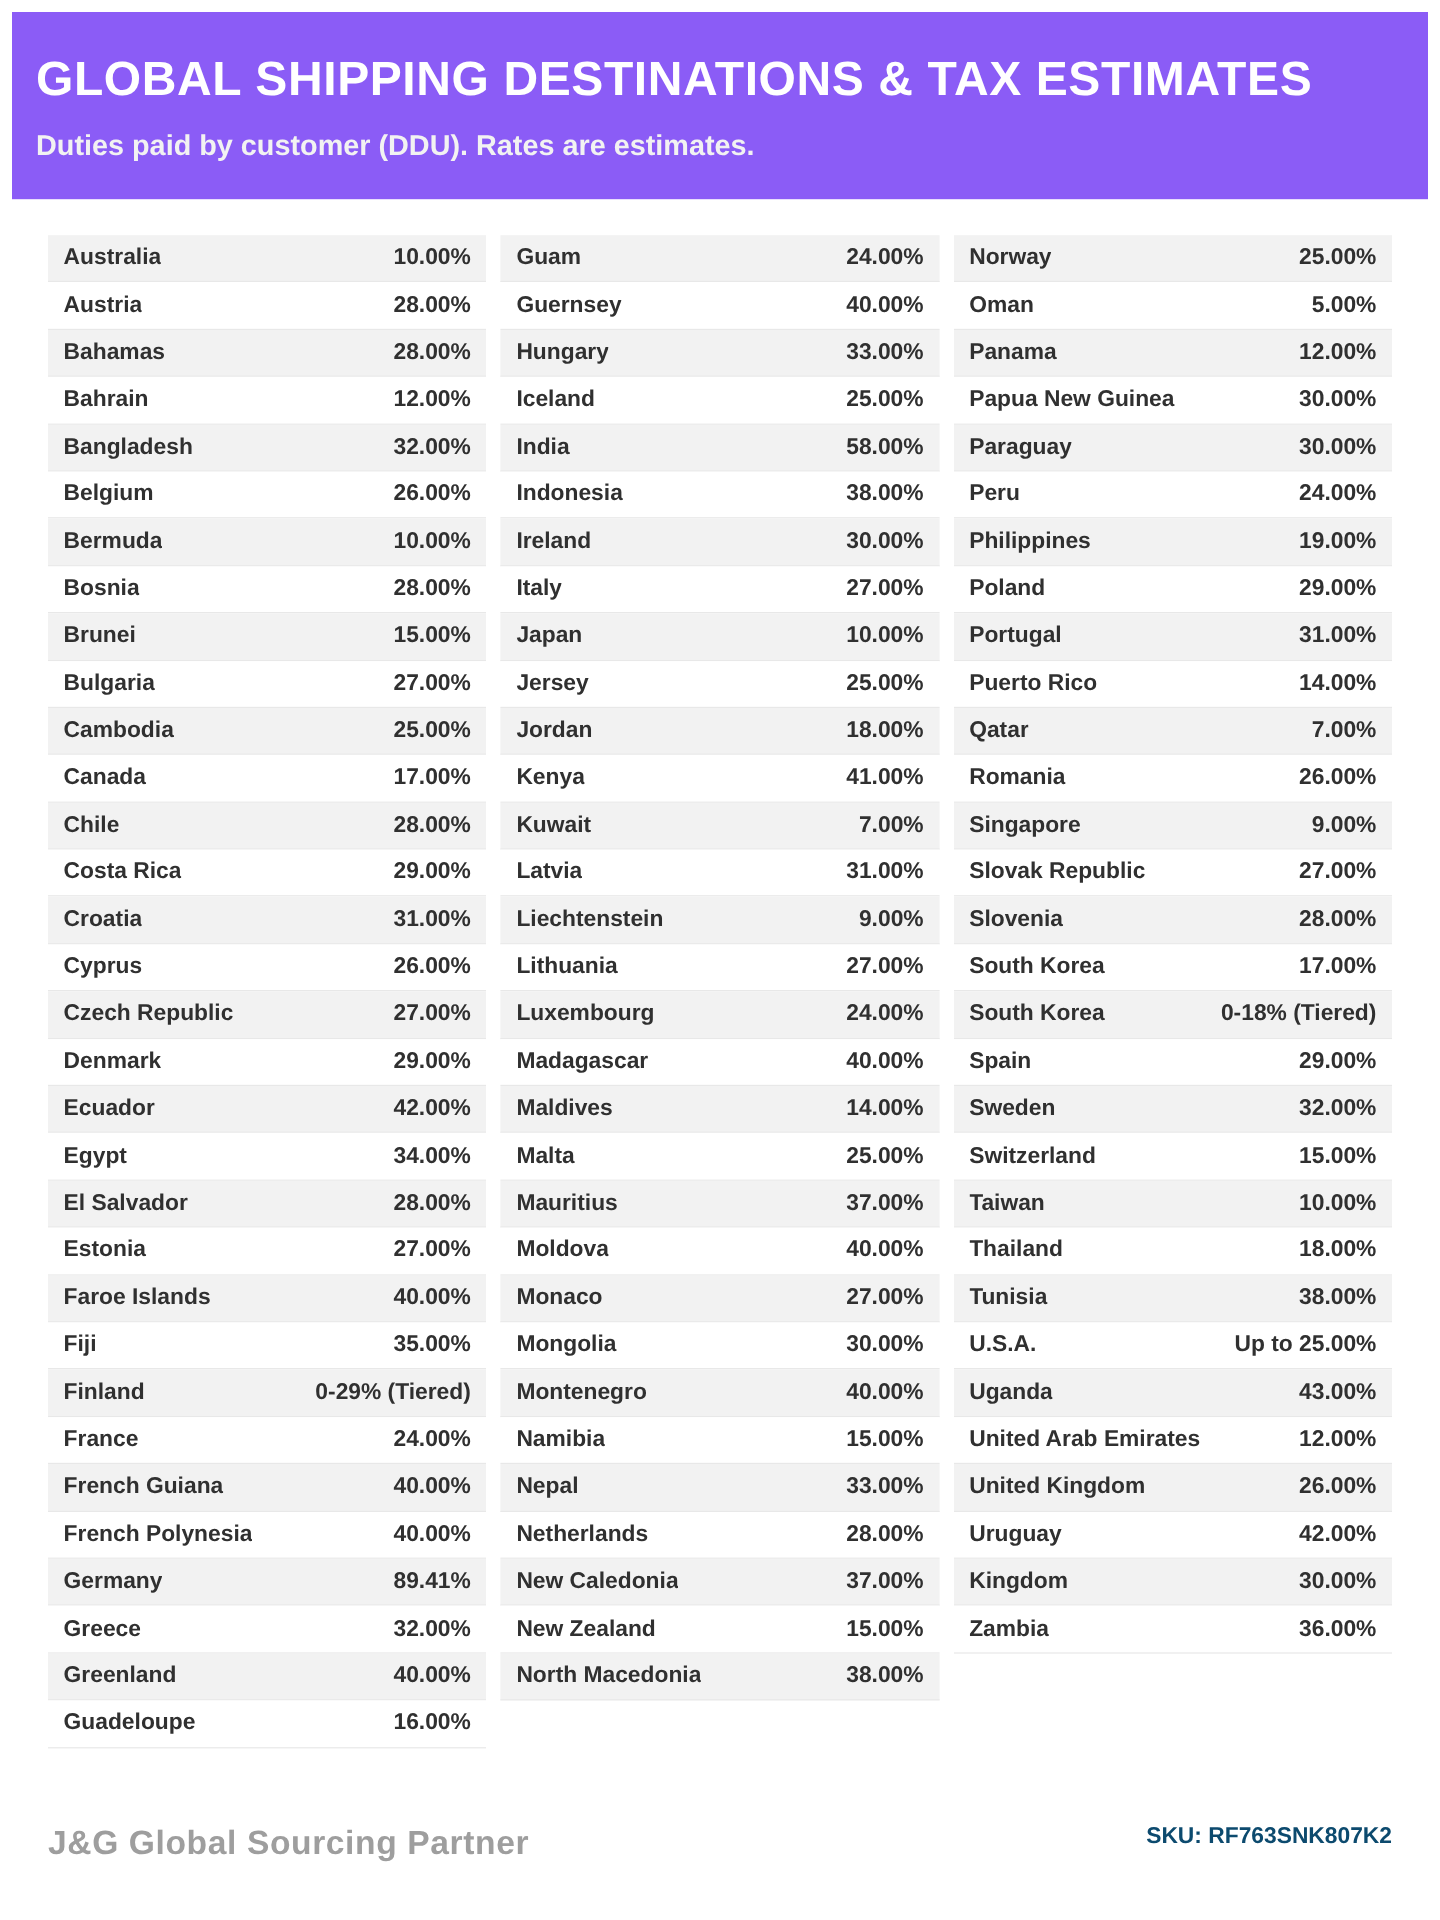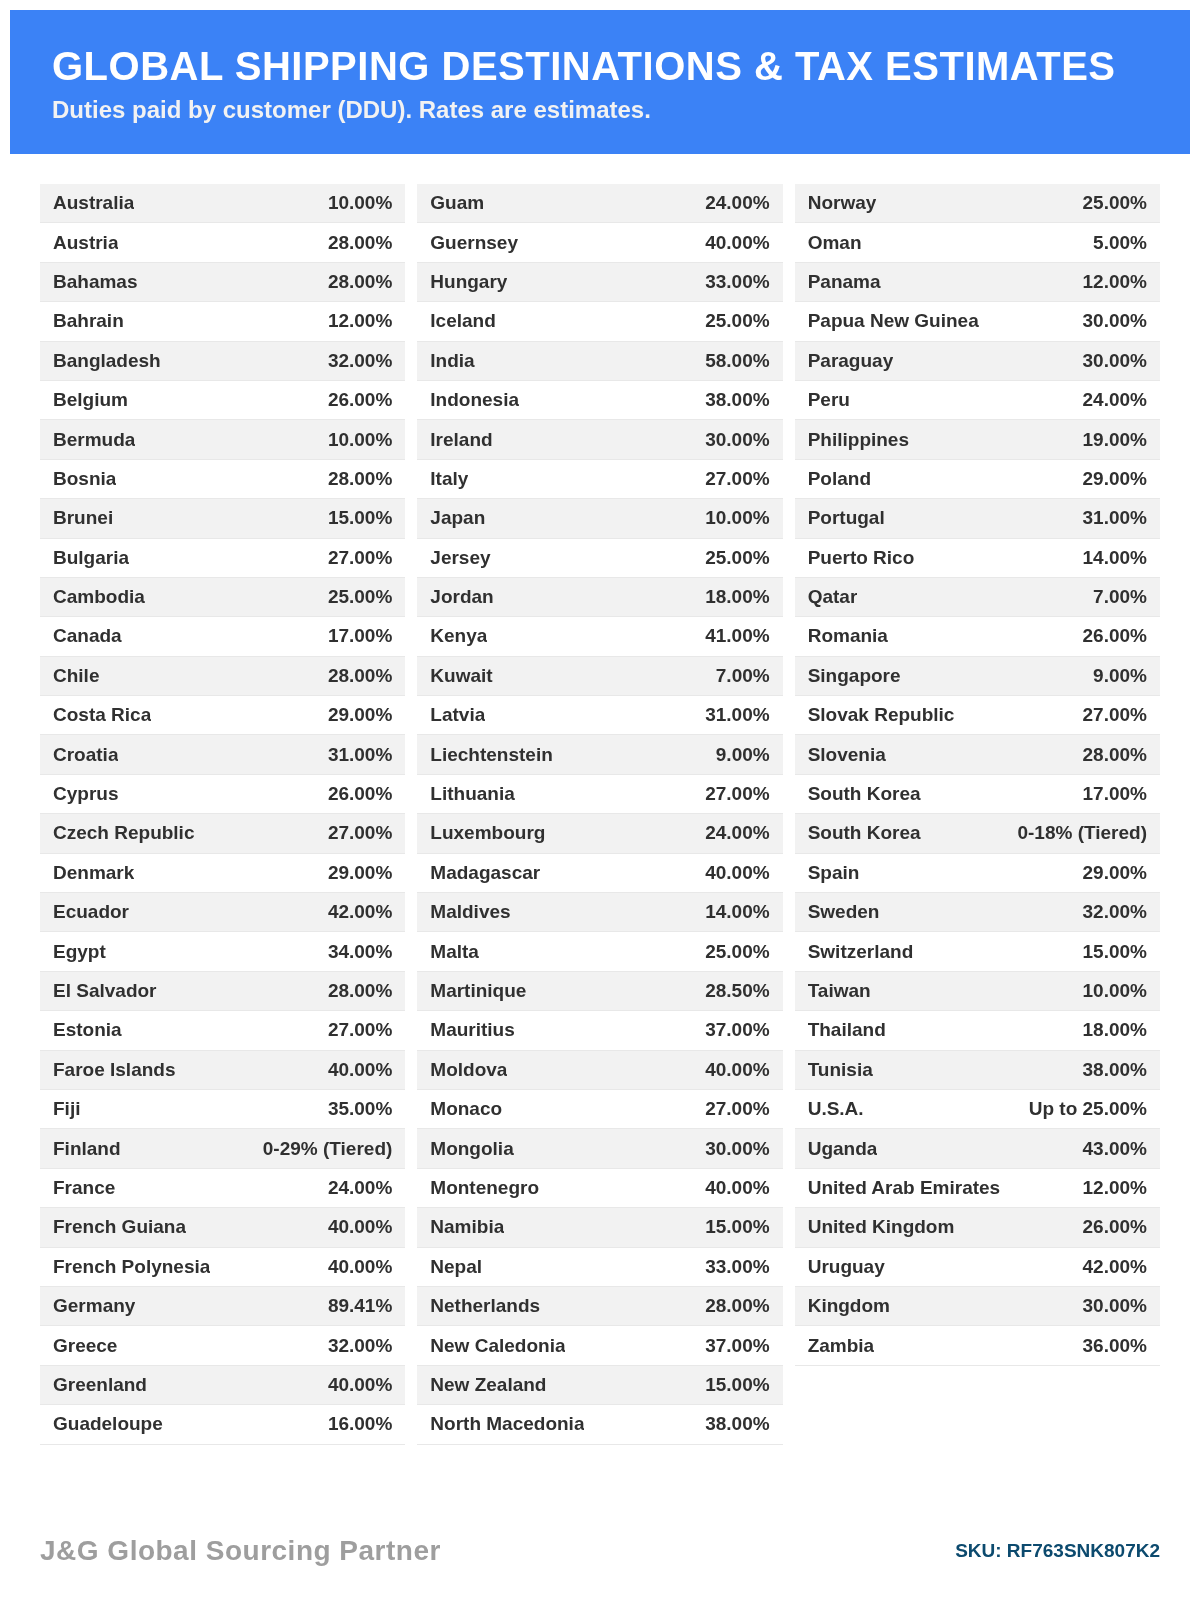--- a/index.html
+++ b/index.html
@@ -5,36 +5,36 @@
   * { box-sizing: border-box; margin: 0; padding: 0; }
   html, body { width: 1200px; height: 1600px; }
   body {
     background: #ffffff;
     font-family: "Liberation Sans", sans-serif;
     color: #303030;
     position: relative;
     overflow: hidden;
   }
   .header {
-    background: #3b82f6;
+    background: #8b5cf6;
     margin: 10px 10px 0 10px;
-    padding: 34px 42px 30px 42px;
+    padding: 34px 42px 30px 20px;
   }
   .header h1 {
     color: #ffffff;
     font-size: 40px;
     font-weight: 800;
     letter-spacing: 0.5px;
     line-height: 1.1;
   }
   .header p {
     color: #f2f2f2;
     font-size: 24px;
     font-weight: 700;
-    margin-top: 8px;
+    margin-top: 20px;
   }
   .table {
     display: flex;
     gap: 12px;
     padding: 30px 40px 0 40px;
   }
   .col { flex: 1; min-width: 0; }
   .row {
     display: flex;
     justify-content: space-between;
@@ -47,24 +47,24 @@
     background: #ffffff;
     white-space: nowrap;
   }
   .row:nth-child(odd) { background: #f2f2f2; }
   .row .country { overflow: hidden; text-overflow: ellipsis; }
   .row .rate { margin-left: 8px; text-align: right; }
   .footer {
     position: absolute;
     left: 40px;
     right: 40px;
-    bottom: 33px;
+    bottom: 48px;
     display: flex;
     justify-content: space-between;
-    align-items: center;
+    align-items: flex-start;
   }
   .brand {
     color: #9e9e9e;
     font-size: 28px;
     font-weight: 800;
     letter-spacing: 0.5px;
   }
   .sku {
     color: #0c4a6e;
     font-size: 19px;
@@ -287,24 +287,20 @@
         </div>
         <div class="row">
           <span class="country">Maldives</span>
           <span class="rate">14.00%</span>
         </div>
         <div class="row">
           <span class="country">Malta</span>
           <span class="rate">25.00%</span>
         </div>
         <div class="row">
-          <span class="country">Martinique</span>
-          <span class="rate">28.50%</span>
-        </div>
-        <div class="row">
           <span class="country">Mauritius</span>
           <span class="rate">37.00%</span>
         </div>
         <div class="row">
           <span class="country">Moldova</span>
           <span class="rate">40.00%</span>
         </div>
         <div class="row">
           <span class="country">Monaco</span>
           <span class="rate">27.00%</span>

